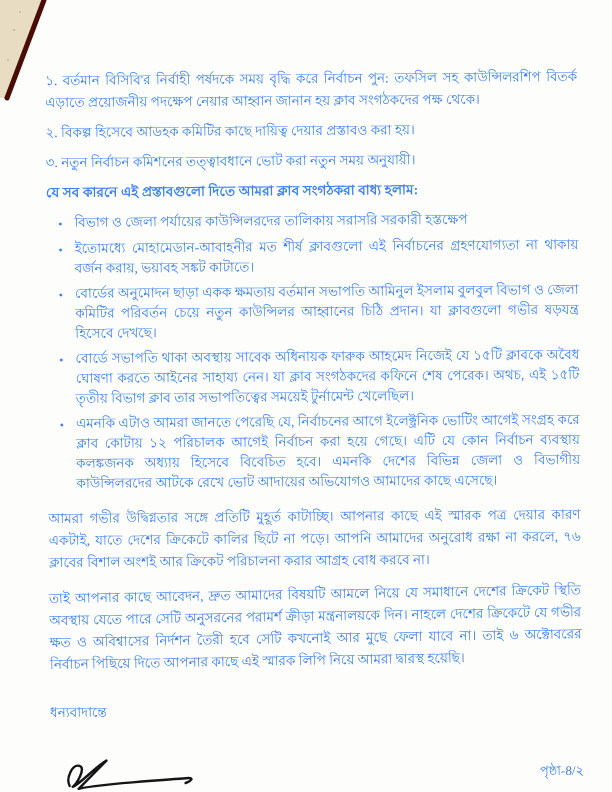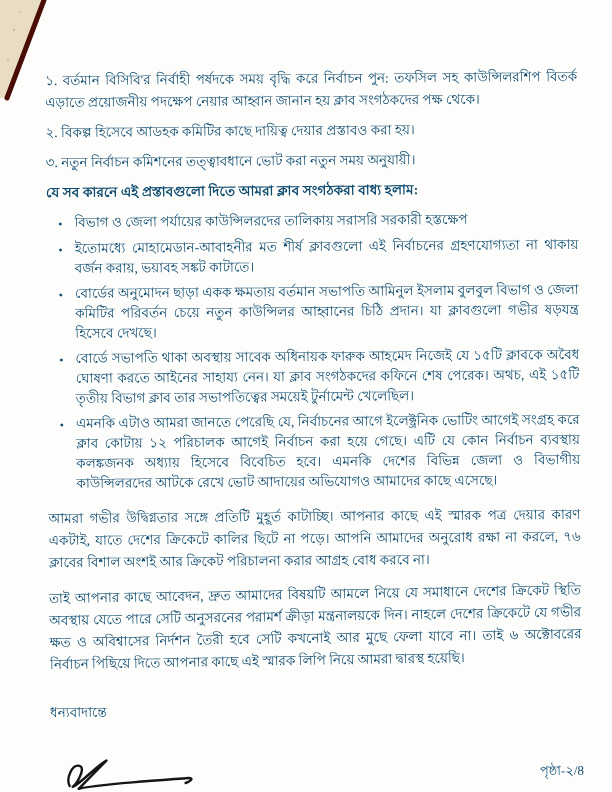--- a/index.html
+++ b/index.html
@@ -6,21 +6,21 @@
   body{
     width:612px;height:792px;
     font-family:"Liberation Serif","DejaVu Serif",serif;
     background:#ffffff;
     overflow:hidden;
   }
   .page{
     position:relative;
     width:612px;height:792px;
     background:#fdfdfc;
-    color:#0c4a6e;
+    color:#3b82f6;
   }
   .corner-artifact{
     position:absolute;top:0;left:0;
     width:70px;height:110px;
   }
   .content{
     position:absolute;
     left:45px;top:68px;width:532px;
     transform:rotate(-0.45deg);
     transform-origin:50% 0;
@@ -114,15 +114,15 @@
     <p class="closing">ধন্যবাদান্তে</p>
 
     <div class="signature-wrap">
       <svg width="150" height="38" viewBox="0 0 150 38" xmlns="http://www.w3.org/2000/svg">
         <path d="M7 28 C3 20, 10 6, 17 8 C24 10, 14 26, 10 29 C18 26, 34 8, 44 3 L16 31 C18 30, 40 27, 70 25 C95 23, 112 22, 126 21 C131 21, 129 24, 123 26" fill="none" stroke-width="2.4" stroke-linecap="round" stroke-linejoin="round" stroke="#151515"></path>
       </svg>
     </div>
 
   </div>
 
-  <div class="page-number">পৃষ্ঠা-২/8</div>
+  <div class="page-number">পৃষ্ঠা-8/২</div>
 
 </div>
 
 </body></html>

